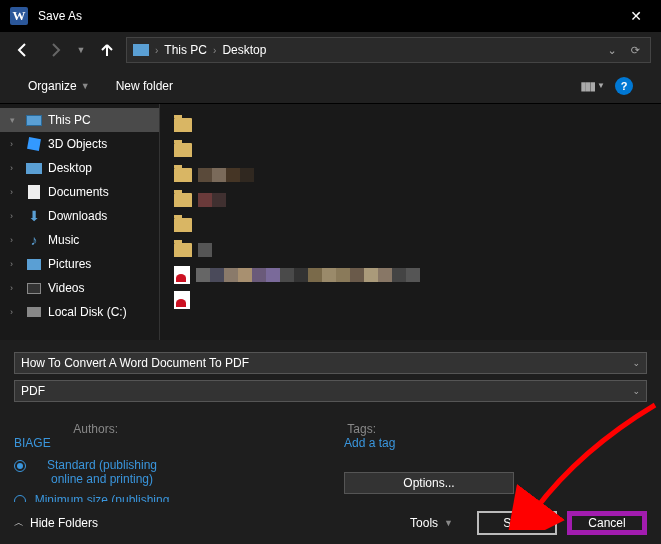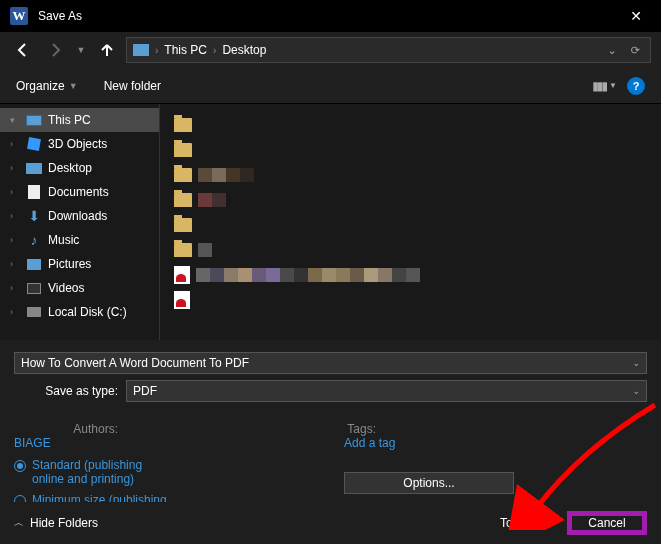--- a/index.html
+++ b/index.html
@@ -14,21 +14,21 @@
 .nav-btn svg { width: 16px; height: 16px; }
 .address { flex: 1; display: flex; align-items: center; background: #2a2a2a; height: 26px; border: 1px solid #444; padding: 0 6px; gap: 6px; }
 .address .folder-icon-small { width: 16px; height: 12px; background: #5a9fd4; }
 .address .crumb { color: #fff; }
 .address .sep { color: #888; font-size: 10px; }
 .address .spacer { flex: 1; }
 .address .dd, .address .refresh { color: #aaa; cursor: pointer; padding: 0 4px; font-size: 11px; }
 .searchbox { width: 195px; height: 26px; background: #2a2a2a; border: 1px solid #444; display: flex; align-items: center; padding: 0 6px; gap: 6px; }
 .searchbox input { flex: 1; background: transparent; border: none; color: #888; outline: none; font-size: 12px; }
 .searchbox .search-ic { color: #888; font-size: 13px; }
-.toolbar { height: 36px; display: flex; align-items: center; padding: 0 16px; border-bottom: 1px solid #000; background: #202020; text-align: center; }
+.toolbar { height: 36px; display: flex; align-items: center; padding: 0 28px; border-bottom: 1px solid #000; background: #202020; text-align: center; }
 .toolbar .org { display: flex; align-items: center; gap: 4px; cursor: pointer; margin-right: 26px; }
 .toolbar .nf { cursor: pointer; }
 .toolbar .right { margin-left: auto; display: flex; align-items: center; gap: 10px; }
 .view-btn { display: flex; align-items: center; gap: 3px; cursor: pointer; color: #aaa; }
 .help-btn { width: 18px; height: 18px; border-radius: 50%; background: #0078d4; color: #fff; display: flex; align-items: center; justify-content: center; font-weight: bold; font-size: 11px; cursor: pointer; }
 .main { display: flex; height: 236px; background: #191919; }
 .tree { width: 160px; border-right: 1px solid #333; overflow: hidden; padding-top: 4px; }
 .tree-item { display: flex; align-items: center; height: 24px; padding-left: 10px; gap: 6px; cursor: pointer; font-size: 12px; }
 .tree-item.sel { background: #4a4a4a; }
 .tree-item .exp { width: 10px; color: #888; font-size: 9px; }
@@ -58,21 +58,21 @@
 .meta-sec { padding: 4px 14px 0; display: flex; }
 .meta-col { display: flex; flex-direction: column; gap: 8px; }
 .meta-col.left { width: 330px; }
 .meta-row { display: flex; align-items: flex-start; flex-direction: column; }
 .meta-row .mlabel { width: 112px; text-align: right; padding-right: 8px; color: #888; font-size: 12px; padding-top: 2px; }
 .meta-row .mval { color: #3a96dd; font-size: 12px; }
 .radio-group { display: flex; flex-direction: column; gap: 6px; }
 .radio-item { display: flex; align-items: flex-start; gap: 6px; cursor: pointer; }
 .radio { width: 12px; height: 12px; border-radius: 50%; border: 1px solid #3a96dd; margin-top: 2px; display: flex; align-items: center; justify-content: center; }
 .radio.checked::after { content: ""; width: 6px; height: 6px; border-radius: 50%; background: #3a96dd; }
-.radio-item span { color: #3a96dd; line-height: 1.2; max-width: 140px; }
+.radio-item span { color: #3a96dd; line-height: 1.2; max-width: 140px; text-align: center; }
 .options-btn { width: 170px; height: 22px; background: #333; border: 1px solid #555; color: #fff; display: flex; align-items: center; justify-content: center; cursor: pointer; margin-bottom: 10px; }
 .check-row { display: flex; align-items: center; gap: 6px; cursor: pointer; }
 .checkbox { width: 12px; height: 12px; background: #fff; border: 1px solid #888; }
 .check-row span { color: #3a96dd; }
 .footer { position: absolute; bottom: 0; left: 0; right: 0; height: 42px; display: flex; align-items: center; padding: 0 14px; background: #1e1e1e; }
 .hide-folders { display: flex; align-items: center; gap: 6px; cursor: pointer; }
 .footer .right-btns { margin-left: auto; display: flex; align-items: center; gap: 10px; }
 .tools { display: flex; align-items: center; gap: 6px; cursor: pointer; margin-right: 14px; }
 .btn { width: 80px; height: 24px; border: 5px solid #a21caf; background: #1e1e1e; color: #fff; display: flex; align-items: center; justify-content: center; cursor: pointer; }
 .btn.primary { border: 2px solid #bbb; }
@@ -253,21 +253,20 @@
 </div>
 
 <div class="form">
   <div class="form-row">
     <div class="combo">
         <span>How To Convert A Word Document To PDF</span>
         <span class="dd">⌄</span>
       </div>
   </div>
   <div class="form-row">
-    <label>Save as type:</label>
     <div class="combo">
         <span>PDF</span>
         <span class="dd">⌄</span>
       </div>
   </div>
 </div>
 
 <div class="meta-sec">
   <div class="meta-col left">
     <div class="meta-row">
@@ -304,20 +303,21 @@
 <div class="footer">
   <div class="hide-folders">
       <span style="font-size:10px">︿</span>
       <span>Hide Folders</span>
     </div>
   <div class="right-btns">
     <div class="tools">
         <span>Tools</span>
         <span style="font-size:9px;color:#888">▼</span>
       </div>
+    <div class="btn primary">Save</div>
     <div class="btn">Cancel</div>
   </div>
 </div>
 
 <svg class="arrow-overlay" style="left:500px;top:400px;width:160px;height:130px">
   <defs>
       <marker id="ah" markerWidth="12" markerHeight="12" refX="2" refY="6" orient="auto">
         <path d="M0,0 L0,12 L12,6 z" fill="#ff0000"></path>
       </marker>
     </defs>

